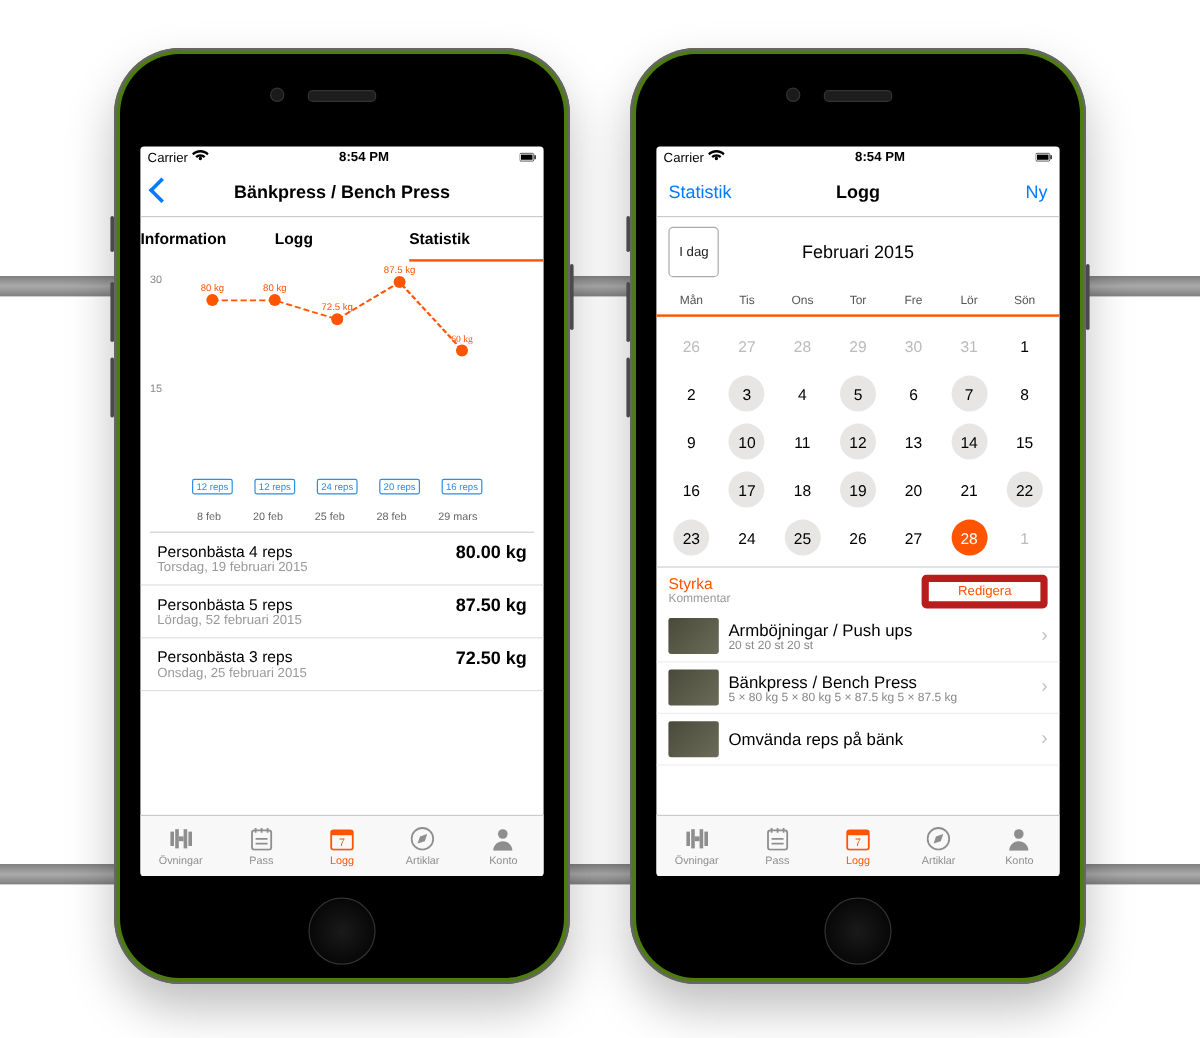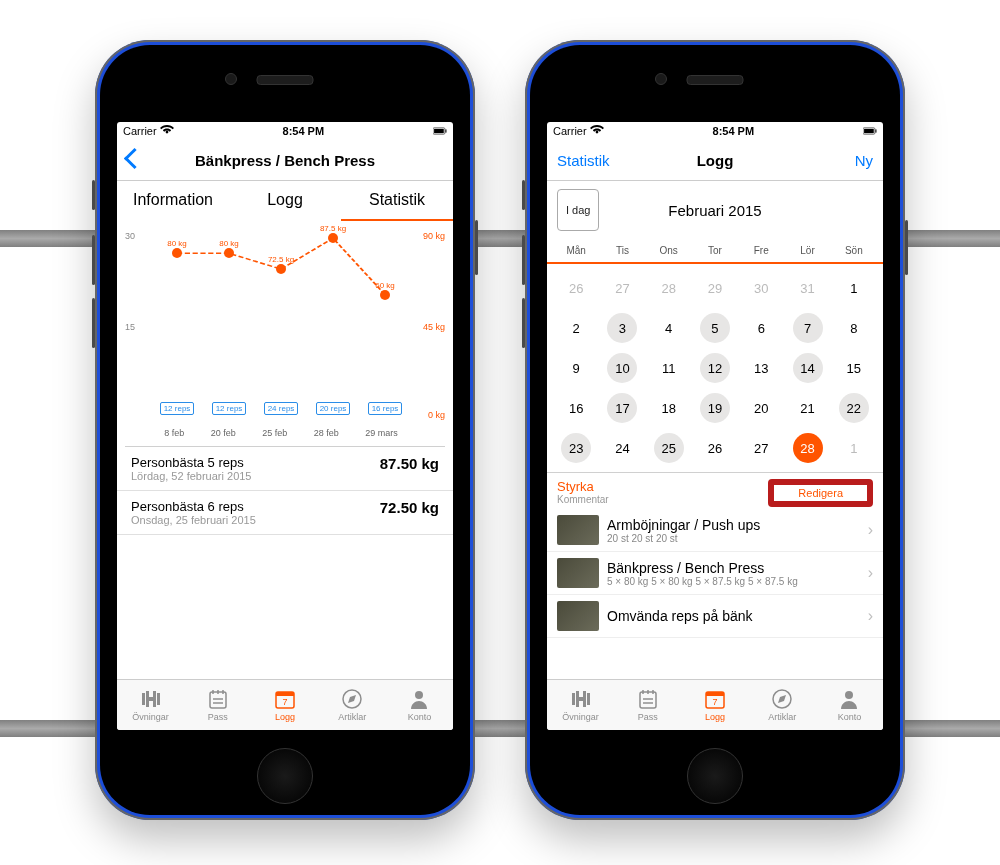--- a/index.html
+++ b/index.html
@@ -1,39 +1,39 @@
 <!DOCTYPE html>
 <html><head>
 <meta charset="utf-8">
 <style>
   html, body { margin: 0; padding: 0; background: #fff; font-family: -apple-system, "Helvetica Neue", Helvetica, Arial, sans-serif; }
   .scene { width: 1000px; height: 865px; position: relative; }
   .shelf { position:absolute; left:0; right:0; top:230px; height:17px; background: linear-gradient(#808080,#aaa,#808080); }
   .shelf2 { position:absolute; left:0; right:0; top:720px; height:17px; background: linear-gradient(#808080,#aaa,#808080); }
   .phones { display:flex; justify-content:center; gap:50px; padding-top:40px; position:relative; }
-  .phone { width:380px; height:780px; background:#1d4ed8; border-radius:55px; box-shadow: 0 20px 40px rgba(0,0,0,.25), 0 0 0 2px #666 inset; position:relative; }
+  .phone { width:380px; height:780px; background:#4d7c0f; border-radius:55px; box-shadow: 0 20px 40px rgba(0,0,0,.25), 0 0 0 2px #666 inset; position:relative; }
   .phone::before { content:""; position:absolute; inset:5px; border-radius:50px; background:#000; }
   .speaker { position:absolute; top:35px; left:50%; transform:translateX(-50%); width:55px; height:8px; background:#1d1d1d; border-radius:4px; border:1px solid #333; z-index:2;}
   .camera { position:absolute; top:33px; left:calc(50% - 60px); width:10px; height:10px; background:#1a1a1a; border-radius:50%; border:1px solid #333; z-index:2;}
   .home { position:absolute; bottom:16px; left:50%; transform:translateX(-50%); width:54px; height:54px; border-radius:50%; background: radial-gradient(circle,#1a1a1a,#000); border:1px solid #333; z-index:2;}
   .side-btn { position:absolute; background:#4a4a4a; border-radius:2px;}
   .sb1 { left:-3px; top:140px; width:3px; height:30px;}
   .sb2 { left:-3px; top:195px; width:3px; height:50px;}
   .sb3 { left:-3px; top:258px; width:3px; height:50px;}
   .sb4 { right:-3px; top:180px; width:3px; height:55px;}
   .screen { position:absolute; top:82px; left:22px; right:22px; bottom:90px; background:#fff; border-radius:3px; overflow:hidden; font-size:13px; color:#000; }
   .status { height:18px; display:flex; align-items:center; justify-content:space-between; padding:0 6px; font-size:11px; }
   .status .r { display:flex; align-items:center; gap:4px;}
   .wifi, .batt { width:14px; height:10px; }
   .navbar { height:40px; border-bottom:1px solid #ccc; display:flex; align-items:center; justify-content:space-between; padding:0 10px; position:relative;}
   .navbar .title { position:absolute; left:0; right:0; text-align:center; font-weight:600; font-size:15px;}
   .navbar .left, .navbar .right { position:relative; z-index:2; font-size:15px; color:#007aff;}
   .chev { display:inline-block; width:12px; height:12px; border-left:3px solid #007aff; border-bottom:3px solid #007aff; transform:rotate(45deg); }
   .segtabs { display:flex; }
-  .segtabs .tab { flex:1; text-align:center; padding:10px 0; font-size:16px; color:#000; }
+  .segtabs .tab { flex:1; padding:10px 0; font-size:13px; color:#000;font-weight:bold; }
   .segtabs .tab.active { color:#000; border-bottom:2px solid #ff5400; }
   
   .chart { position:relative; height:225px; margin:0 8px; border-bottom:1px solid #d0d0d0;}
   .plot { position:absolute; left:26px; right:34px; top:12px; bottom:28px; }
   .yaxis-left { position:absolute; left:0; top:12px; bottom:28px; width:26px; }
   .yaxis-right { position:absolute; right:0; top:12px; bottom:28px; width:34px; text-align:right;}
   .xaxis { position:absolute; left:26px; right:34px; bottom:8px; display:flex; justify-content:space-around; font-size:9px; color:#666; }
   .yl { position:absolute; font-size:9px; color:#888; width:100%;}
   .yr { position:absolute; font-size:9px; color:#ff5400; width:100%;}
   .bars { position:absolute; inset:0; display:flex; justify-content:space-around; align-items:flex-end; }
@@ -119,25 +119,20 @@
           <div class="tab">Information</div>
           <div class="tab">Logg</div>
           <div class="tab active">Statistik</div>
         </div>
 
         <div class="chart">
           <div class="yaxis-left">
             <div class="yl" style="top:-2px;">30</div>
             <div class="yl" style="top:48%;">15</div>
           </div>
-          <div class="yaxis-right">
-            <div class="yr" style="top:-2px;">90 kg</div>
-            <div class="yr" style="top:48%;">45 kg</div>
-            <div class="yr" style="bottom:-2px;">0 kg</div>
-          </div>
           <div class="plot">
             <div class="bars">
 
               <div class="bar-wrap">
                   <div class="bar" style="height:40%;">
                 <div class="seg" style="height:33.3%;background:#2a8de8;"></div>
                     <div class="seg" style="height:33.3%;background:#49a0ee;"></div>
                     <div class="seg" style="height:33.4%;background:#6cb5f3;"></div>
                 <div class="replabel">12 reps</div>
               </div>
@@ -184,42 +179,49 @@
             </div>
 
             <div class="dots-layer">
               <svg viewBox="0 0 100 100" preserveAspectRatio="none" style="width:100%;height:100%;">
                 <path d="M10,11 L30,11 L50,19.5 L70,2.8 L90,33.3" stroke="#ff5400" stroke-width="0.8" fill="none" stroke-dasharray="2 1"></path>
               </svg>
               <div class="dot" style="left:10%; top:11%;"></div><div class="pillab" style="left:10%; top:11%;">80 kg</div>
               <div class="dot" style="left:30%; top:11%;"></div><div class="pillab" style="left:30%; top:11%;">80 kg</div>
               <div class="dot" style="left:50%; top:19.5%;"></div><div class="pillab" style="left:50%; top:19.5%;">72.5 kg</div>
               <div class="dot" style="left:70%; top:2.8%;"></div><div class="pillab" style="left:70%; top:2.8%;">87.5 kg</div>
-              <div class="dot" style="left:90%; top:33.3%;"></div><div class="pillab" style="left:90%; top:33.3%;">60 kg</div>
+              <div class="dot" style="left:90%; top:33.3%;"></div><div class="pillab" style="left:90%; top:33.3%;font-family:Liberation Serif, serif;">60 kg</div>
             </div>
           </div>
           <div class="xaxis">
             <div>8 feb</div>
               <div>20 feb</div>
               <div>25 feb</div>
               <div>28 feb</div>
               <div>29 mars</div>
           </div>
         </div>
 
         <div class="pb-row">
           <div class="l">
+              <div class="t">Personbästa 4 reps</div>
+              <div class="d">Torsdag, 19 februari 2015</div>
+            </div>
+          <div class="v">80.00 kg</div>
+        </div>
+        <div class="pb-row">
+          <div class="l">
               <div class="t">Personbästa 5 reps</div>
               <div class="d">Lördag, 52 februari 2015</div>
             </div>
           <div class="v">87.50 kg</div>
         </div>
         <div class="pb-row">
           <div class="l">
-              <div class="t">Personbästa 6 reps</div>
+              <div class="t">Personbästa 3 reps</div>
               <div class="d">Onsdag, 25 februari 2015</div>
             </div>
           <div class="v">72.50 kg</div>
         </div>
 
         <div class="tabbar">
           <div class="item">
               <div class="ico">
                 <svg width="24" height="20">
                   <g fill="#8e8e8e">

